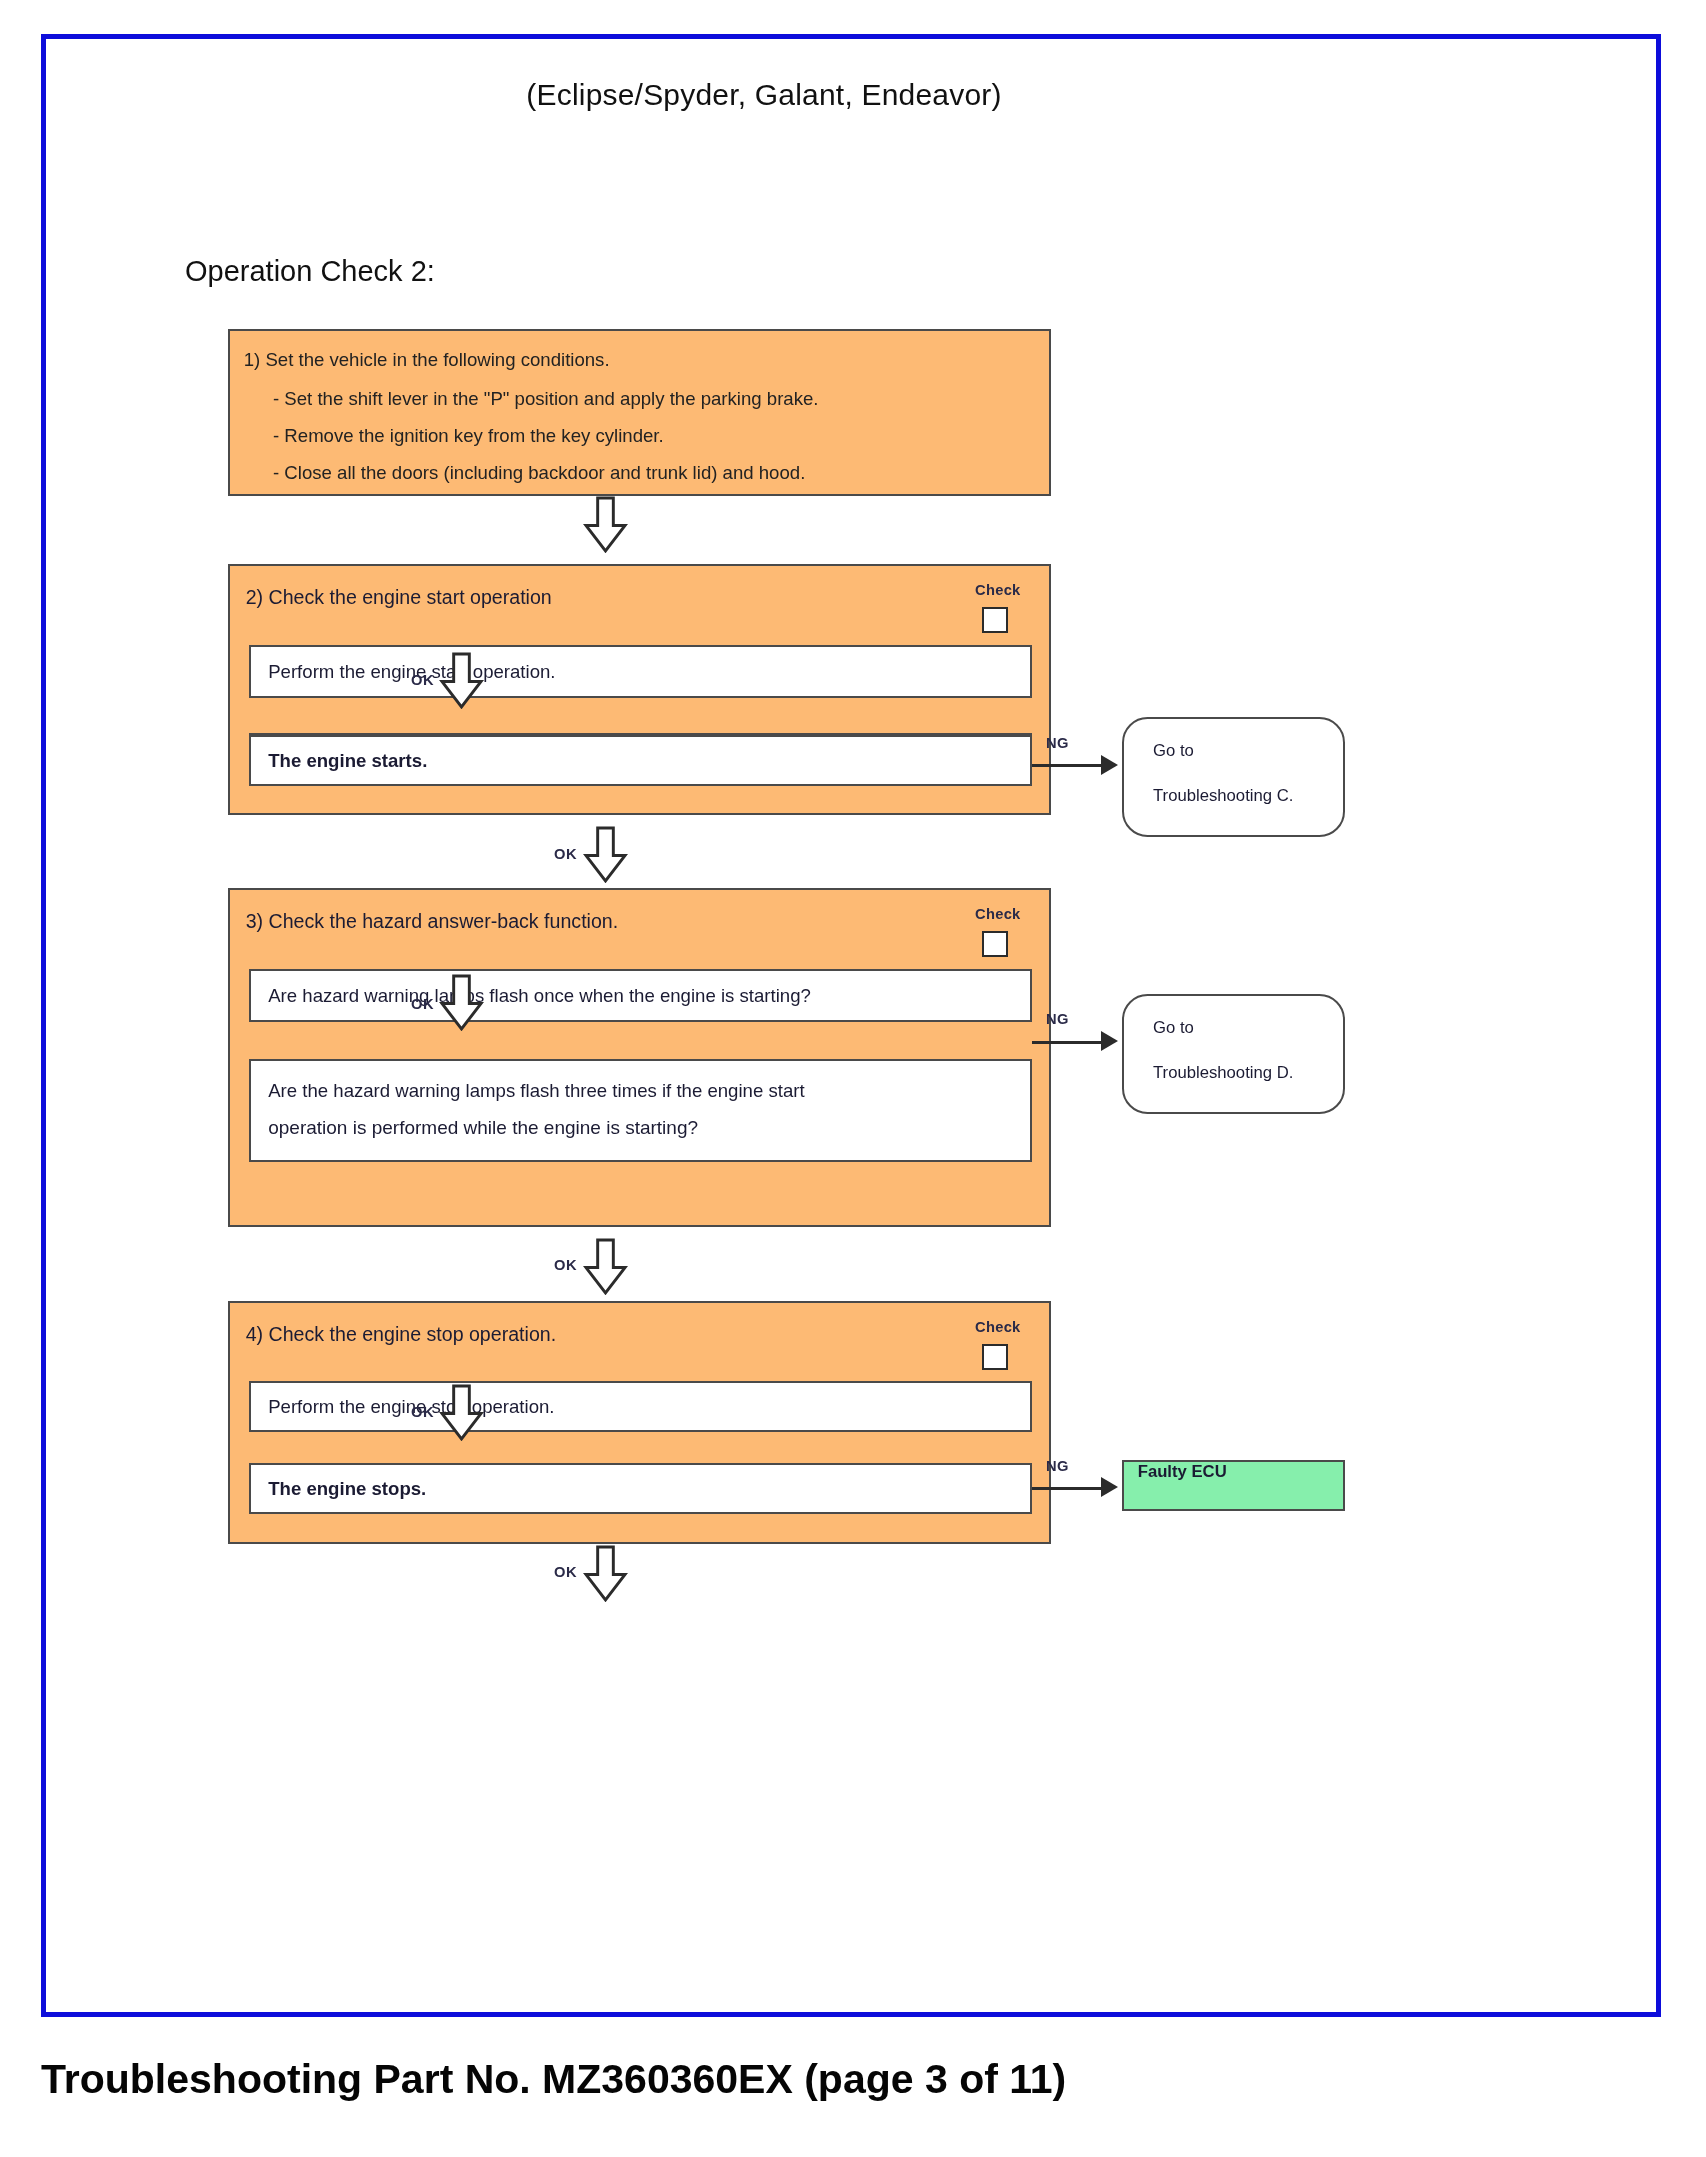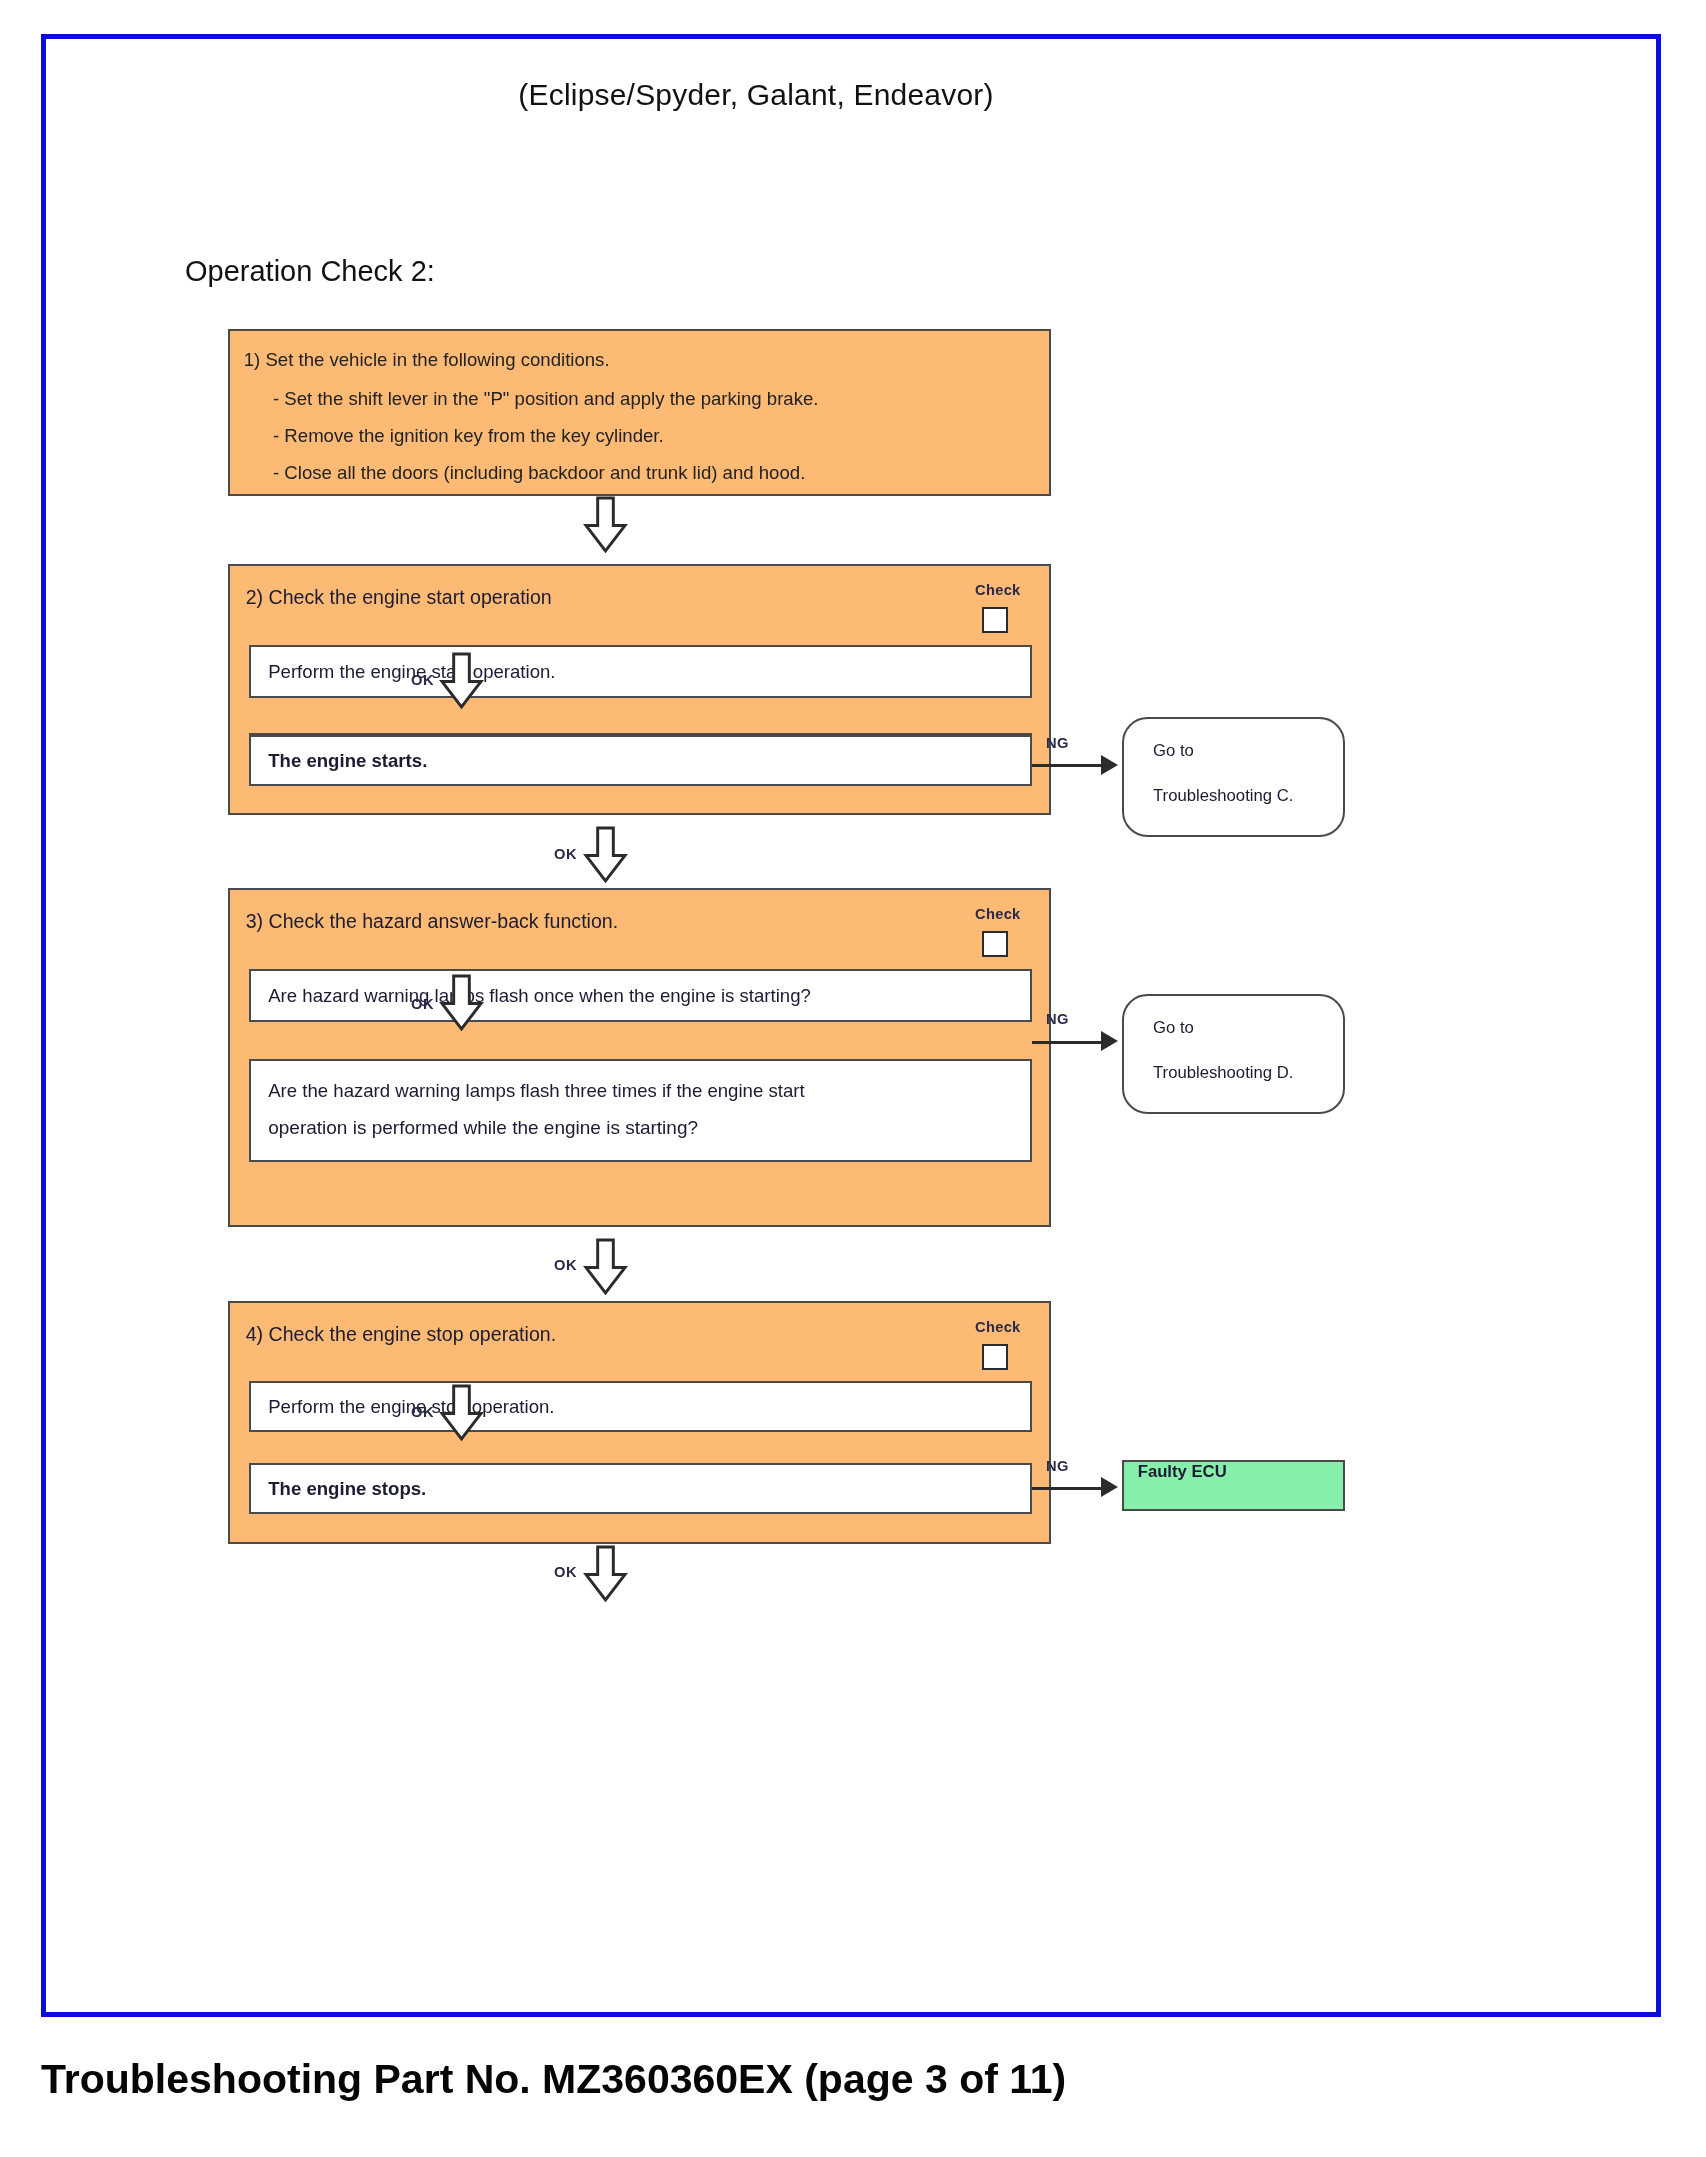--- a/index.html
+++ b/index.html
@@ -20,21 +20,21 @@
     top: 34px;
     width: 1620px;
     height: 1983px;
     border: 5.9px solid #0d0ddb;
     background: #ffffff;
   }
 
   
   #model-header {
     position: absolute;
-    left: 8px;
+    left: 16px;
     top: 39px;
     width: 100%;
     text-align: center;
     font-size: 30px;
     color: #111;
     letter-spacing: 0.2px;
   }
   #model-header span { position: relative; left: -103px; }
 
   #operation-title {

